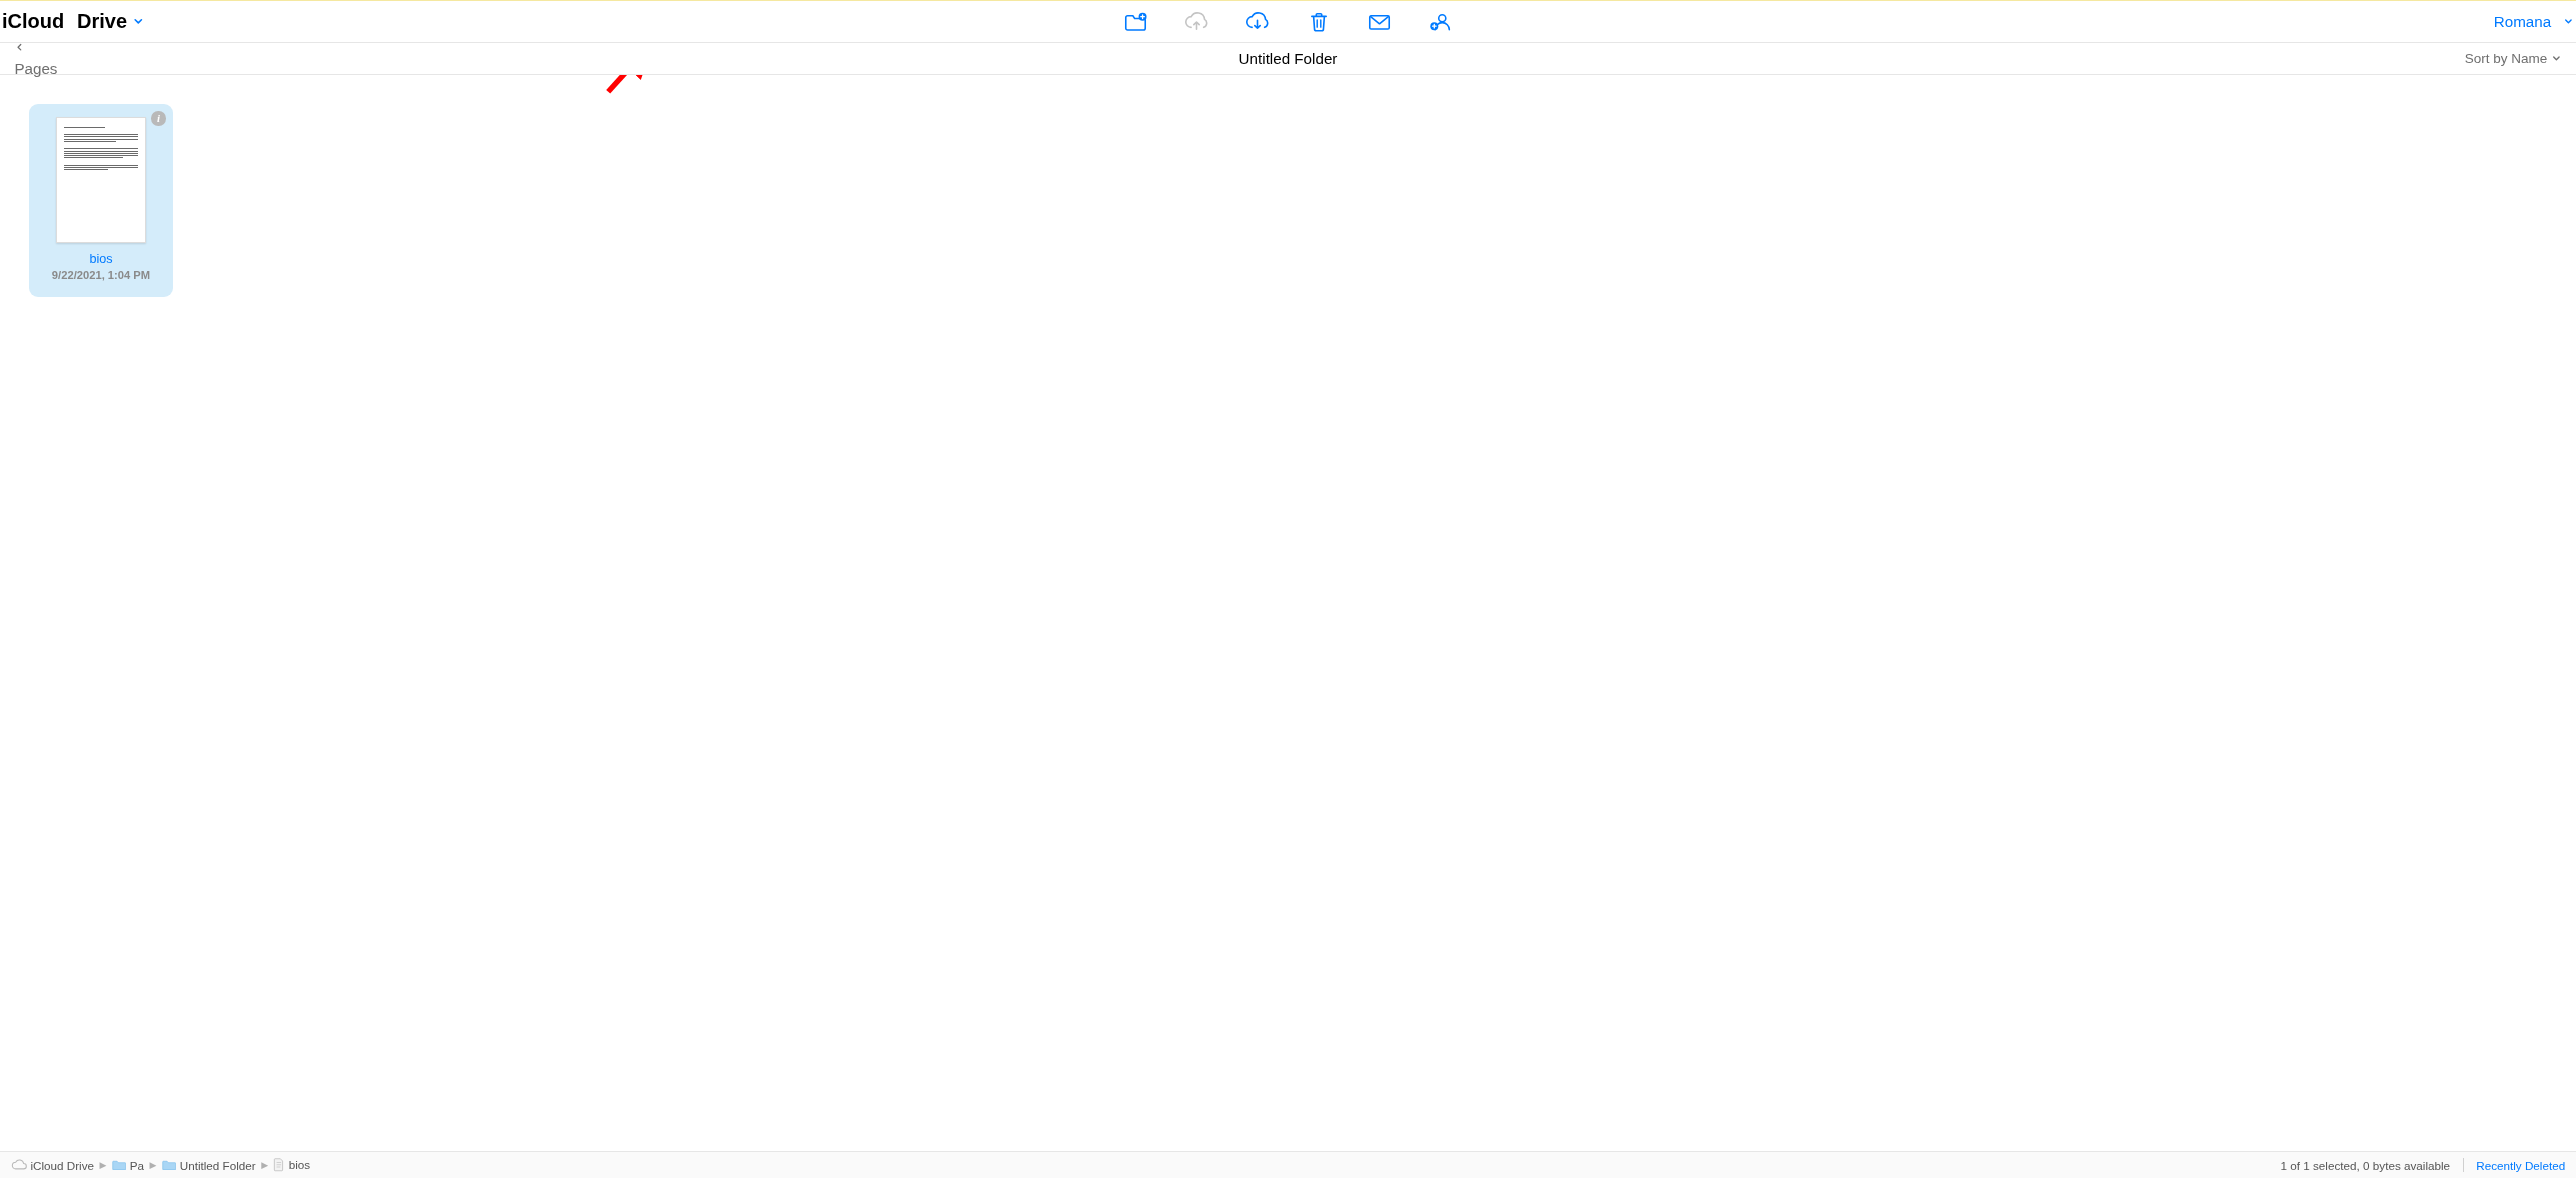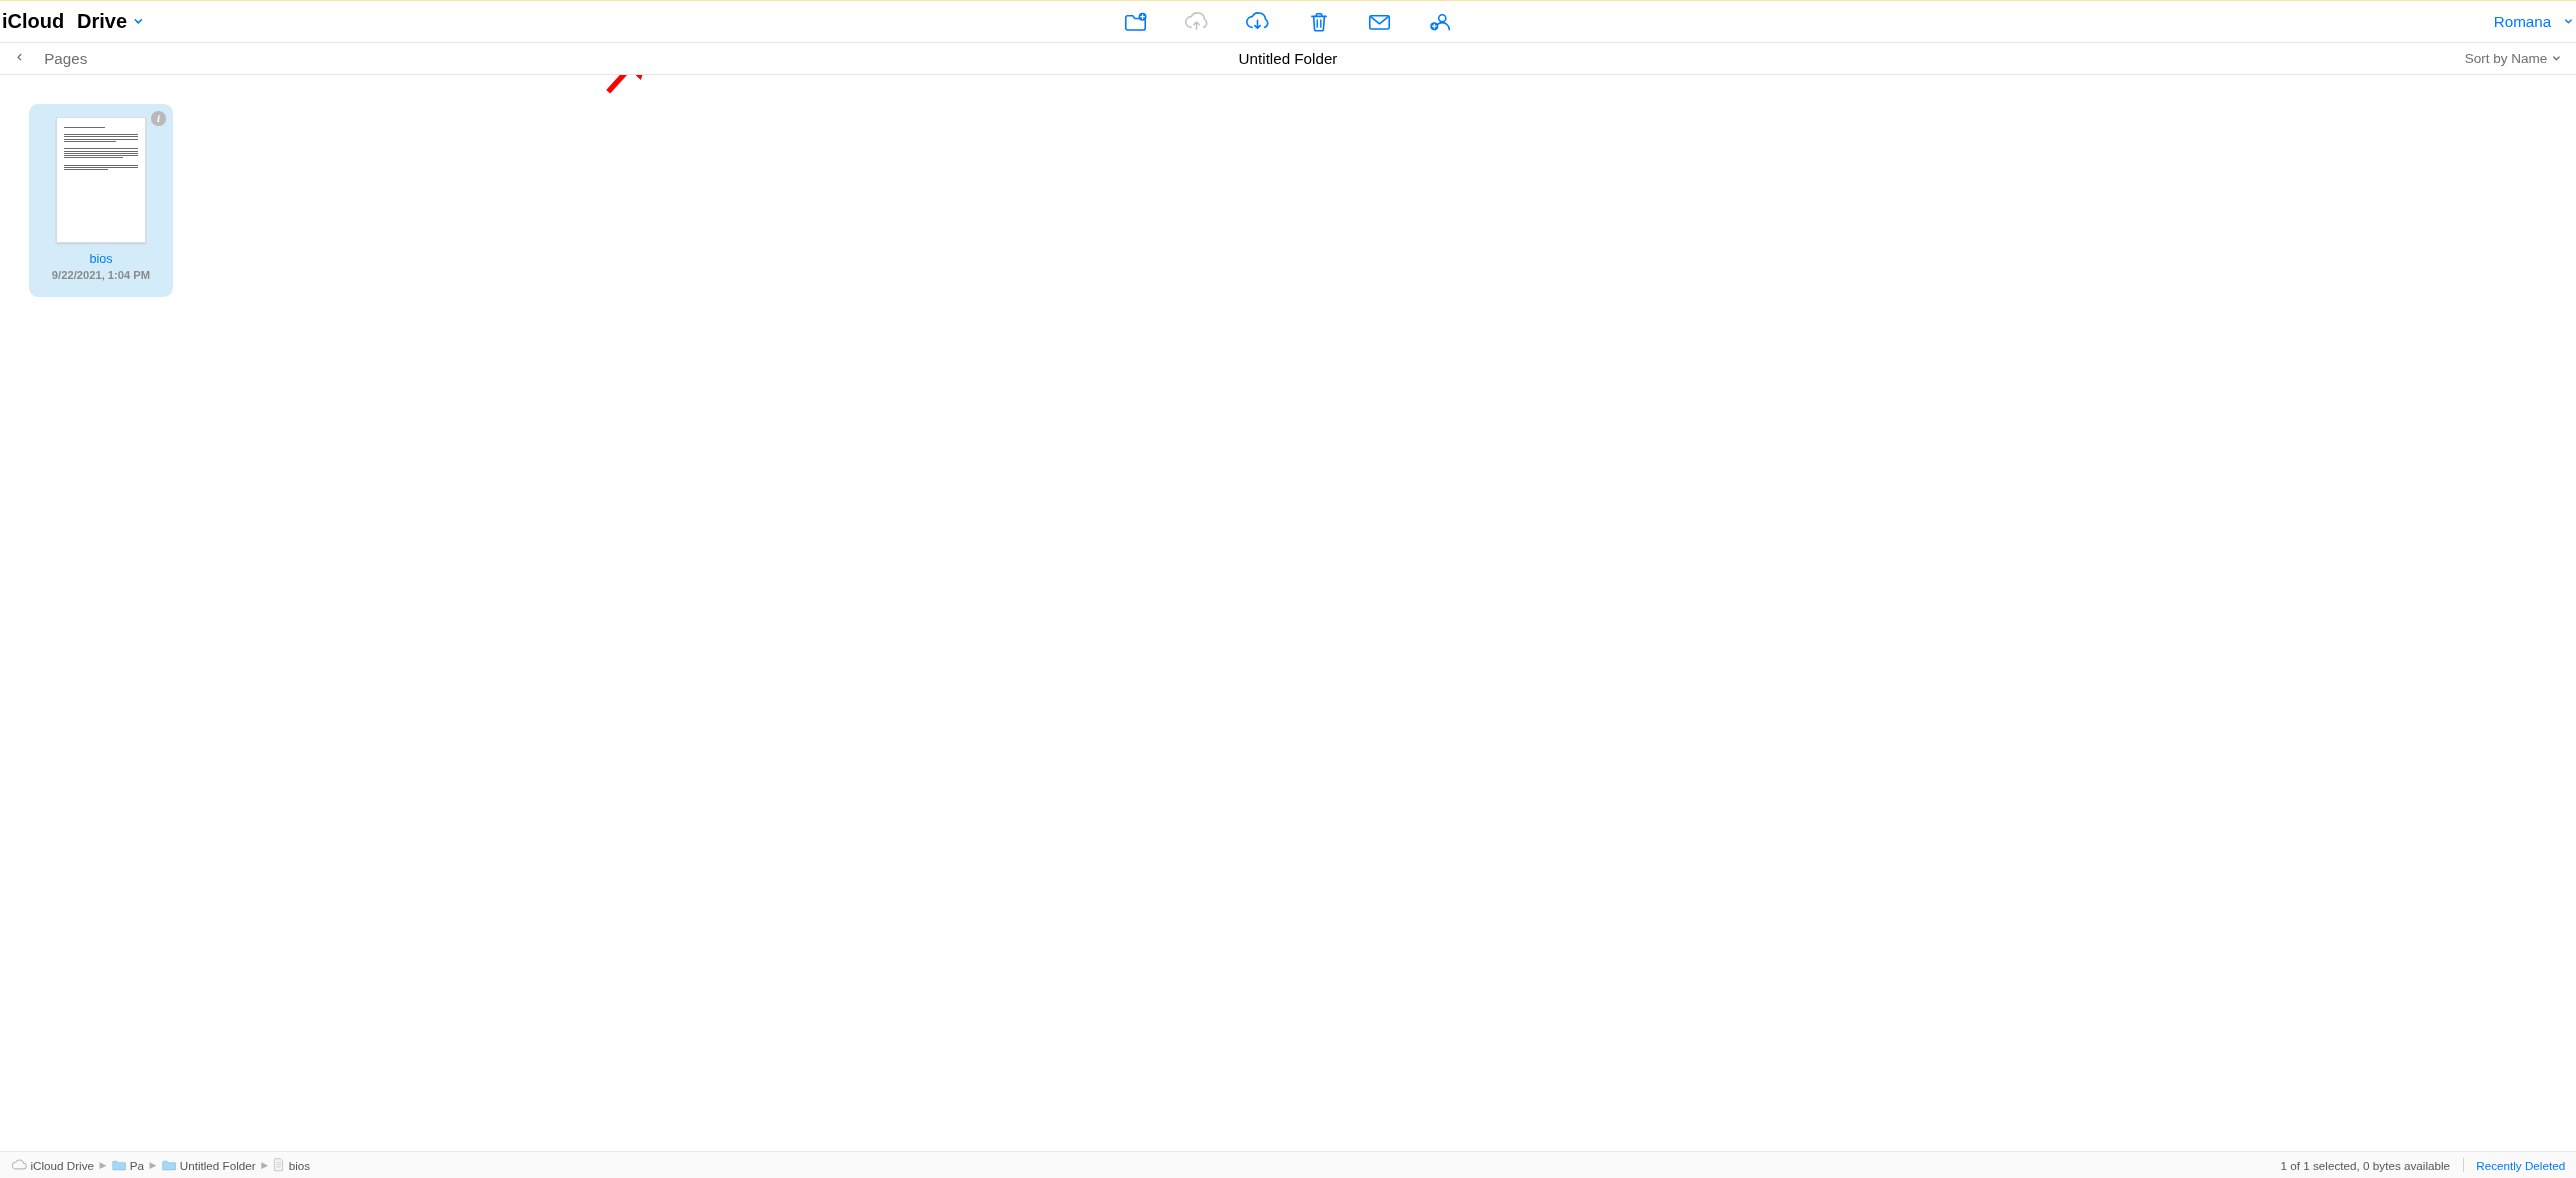--- a/index.html
+++ b/index.html
@@ -71,24 +71,25 @@
     height: 32px;
     display: flex;
     align-items: center;
     border-bottom: 0.9px solid #e6e6e6;
     padding: 0 14.4px;
     position: relative;
   }
   .back-link {
     display: flex;
     align-items: flex-start;
-    gap: 19px;
+    gap: 5px;
     color: #6f6f6f;
     font-size: 15.2px;
     cursor: pointer;
+    flex-direction: column;
   }
   .folder-title {
     position: absolute;
     left: 50%;
     transform: translateX(-50%);
     font-size: 15.2px;
     color: #000;
   }
   .sort-menu {
     margin-left: auto;
@@ -185,21 +186,20 @@
     font-size: 11.7px;
     color: #555;
   }
   .crumbs {
     display: flex;
     align-items: center;
     gap: 5.4px;
   }
   .crumb {
     display: flex;
-    align-items: center;
     gap: 3.6px;
     cursor: pointer;
   }
   .crumb-sep { color: #b0b0b0; font-size: 9px; }
   .crumb-icon { display: inline-flex; }
   .footer-right {
     margin-left: auto;
     display: flex;
     align-items: flex-end;
     gap: 12.6px;

